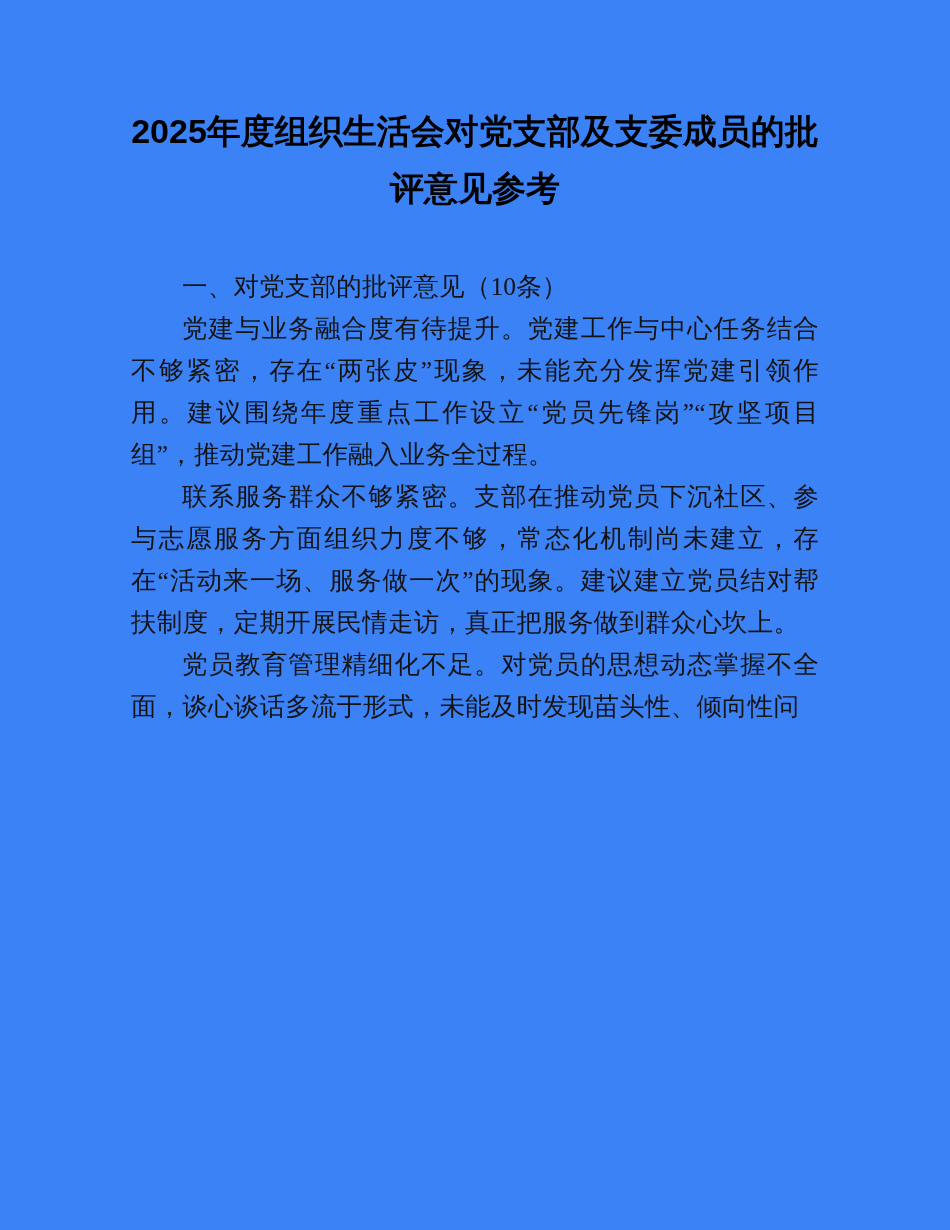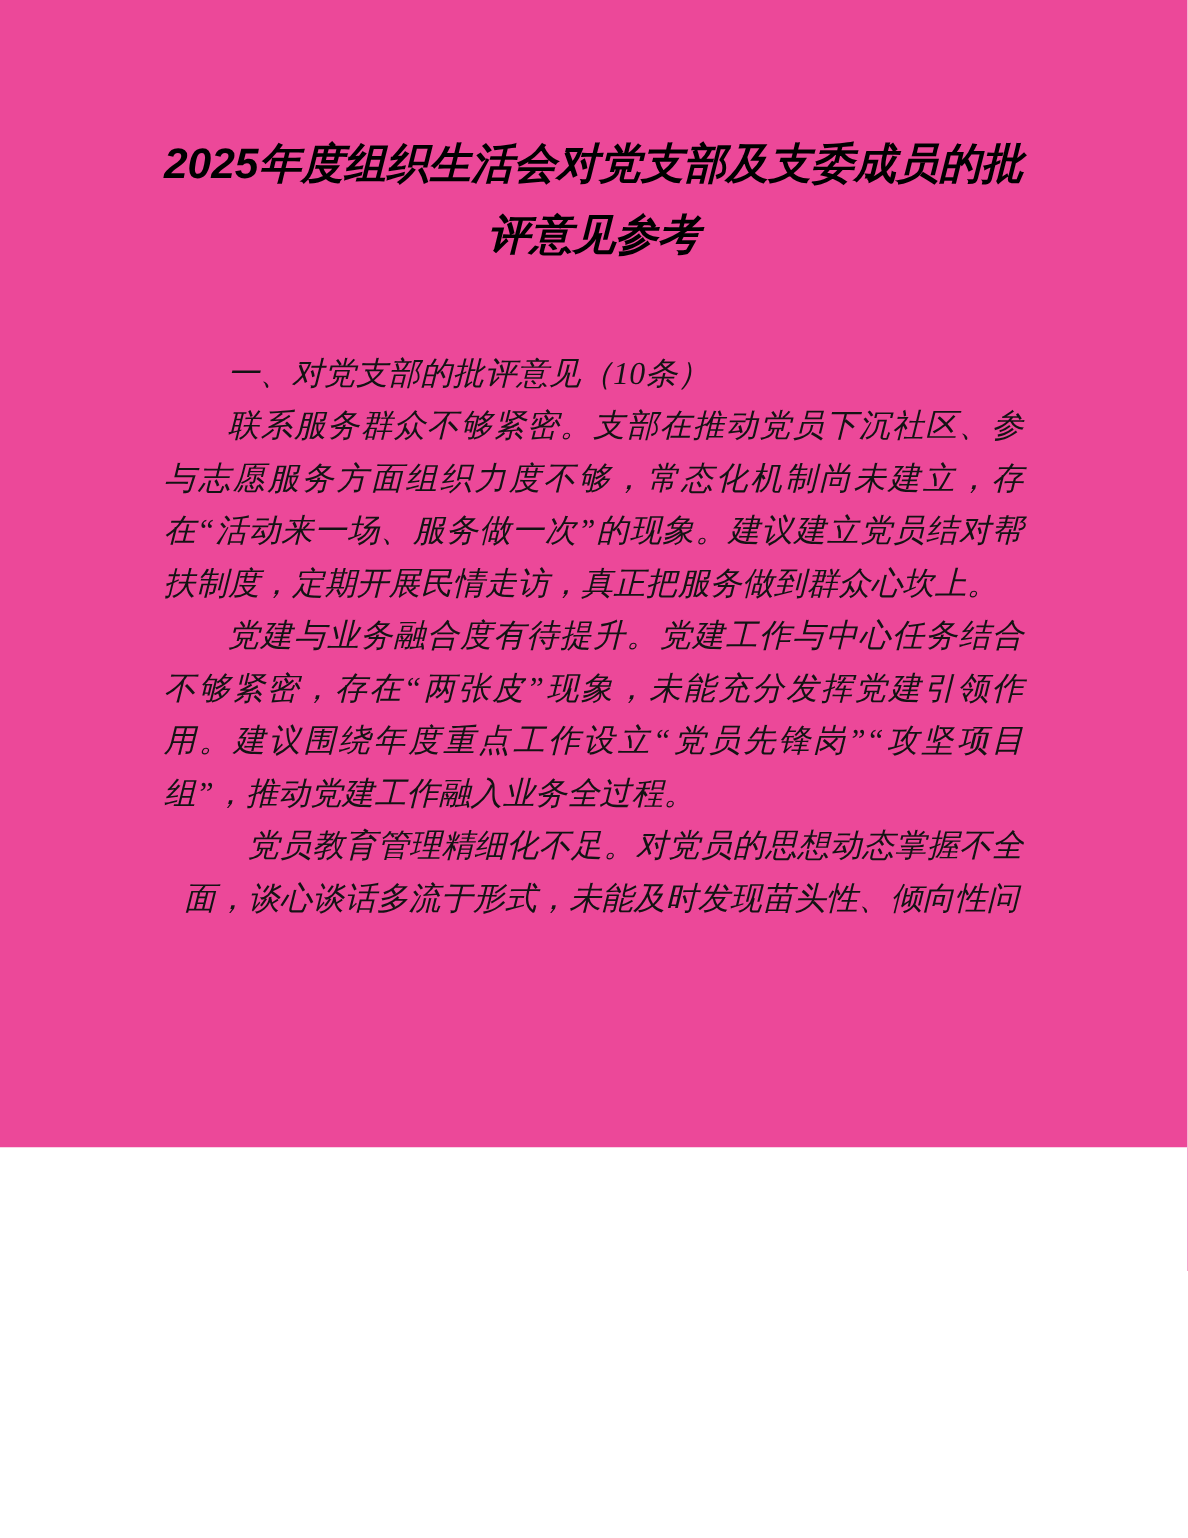--- a/index.html
+++ b/index.html
@@ -3,79 +3,77 @@
 <meta charset="utf-8">
 <style>
   html, body {
     margin: 0;
     padding: 0;
     background: #ffffff;
   }
   #page {
     position: relative;
     width: 950px;
-    height: 918px;
-    background: #ec4899;
+    height: 1230px;
+    background: #3b82f6;
     overflow: hidden;
     box-sizing: border-box;
-    font-style: italic;
   }
   #doc-title {
     position: absolute;
     left: 131px;
     top: 103px;
     width: 688px;
     text-align: center;
     font-family: "Liberation Sans", "DejaVu Sans", sans-serif;
     font-weight: 700;
     font-size: 34px;
     line-height: 57px;
     color: #000000;
     letter-spacing: 0px;
     white-space: pre-wrap;
   }
   #body-block {
     position: absolute;
     left: 131px;
-    top: 278px;
+    top: 266px;
     width: 688px;
   }
   .para {
     font-family: "Liberation Serif", "DejaVu Serif", serif;
     font-size: 25.5px;
     line-height: 42px;
     color: #131313;
     text-align: justify;
     text-justify: inter-ideograph;
     text-indent: 2em;
     margin: 0;
     padding: 0;
     letter-spacing: 0.2px;
     word-break: break-all;
   }
   .para.truncated {
     max-height: 84px;
     overflow: hidden;
-    margin-left: 16px;
   }
 </style>
 </head>
 <body>
 
 <div id="page">
 
   <div id="doc-title">2025年度组织生活会对党支部及支委成员的批评意见参考</div>
 
   <div id="body-block">
 
     <p class="para">一、对党支部的批评意见（10条）</p>
 
 
 
+    <p class="para">党建与业务融合度有待提升。党建工作与中心任务结合不够紧密，存在“两张皮”现象，未能充分发挥党建引领作用。建议围绕年度重点工作设立“党员先锋岗”“攻坚项目组”，推动党建工作融入业务全过程。</p>
+
     <p class="para">联系服务群众不够紧密。支部在推动党员下沉社区、参与志愿服务方面组织力度不够，常态化机制尚未建立，存在“活动来一场、服务做一次”的现象。建议建立党员结对帮扶制度，定期开展民情走访，真正把服务做到群众心坎上。</p>
-
-    <p class="para">党建与业务融合度有待提升。党建工作与中心任务结合不够紧密，存在“两张皮”现象，未能充分发挥党建引领作用。建议围绕年度重点工作设立“党员先锋岗”“攻坚项目组”，推动党建工作融入业务全过程。</p>
 
     <p class="para truncated">党员教育管理精细化不足。对党员的思想动态掌握不全面，谈心谈话多流于形式，未能及时发现苗头性、倾向性问</p>
 
   </div>
 
 </div>
 
 </body></html>

